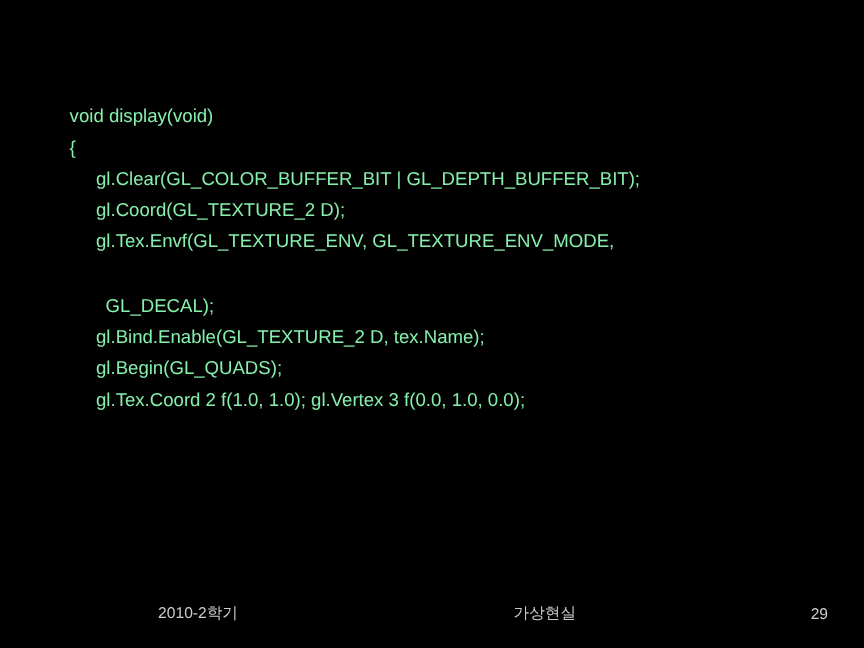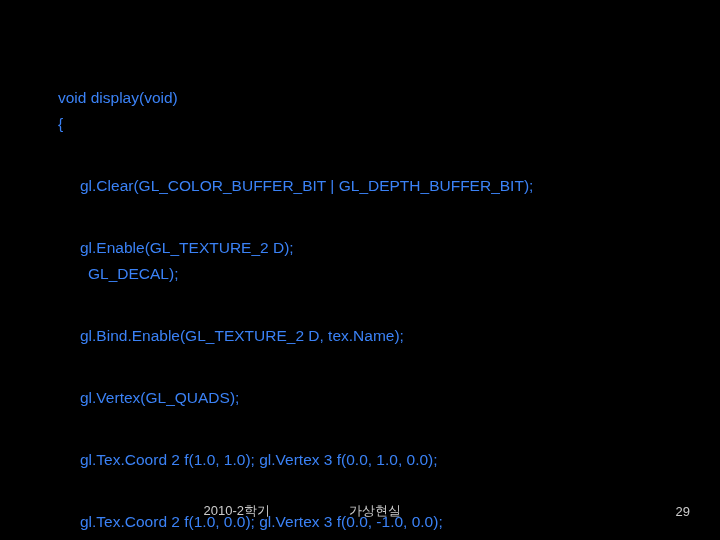--- a/index.html
+++ b/index.html
@@ -11,61 +11,61 @@
     position: relative;
     overflow: hidden;
   }
   .content {
     position: absolute;
     top: 85px;
     left: 58px;
     right: 30px;
   }
   .code-line {
-    color: #3b82f6;
+    color: #86efac;
     font-size: 15.5px;
     line-height: 1.68;
     white-space: pre;
     font-family: Arial, sans-serif;
   }
   .indent {
     padding-left: 22px;
-    margin-top: 36px;
   }
   .indent2 {
     padding-left: 30px;
+    margin-top: 28px;
   }
   .footer {
     position: absolute;
     bottom: 20px;
     left: 0;
     right: 0;
     display: flex;
     justify-content: space-between;
     align-items: center;
     padding: 0 30px 0 60px;
     color: #cccccc;
     font-size: 13px;
   }
-  .footer-left { flex: 1; text-align: right; }
-  .footer-center { flex: 1; text-align: center; }
+  .footer-left { flex: 1; text-align: center; }
+  .footer-center { flex: 1; text-align: right; }
   .footer-right { flex: 1; text-align: right; }
 </style>
 </head>
 <body>
 
 <div class="content">
   <div class="code-line">void display(void)</div>
   <div class="code-line">{</div>
   <div class="code-line indent">gl.Clear(GL_COLOR_BUFFER_BIT | GL_DEPTH_BUFFER_BIT);</div>
-  <div class="code-line indent">gl.Enable(GL_TEXTURE_2 D);</div>
+  <div class="code-line indent">gl.Coord(GL_TEXTURE_2 D);</div>
+  <div class="code-line indent">gl.Tex.Envf(GL_TEXTURE_ENV, GL_TEXTURE_ENV_MODE,</div>
   <div class="code-line indent2">GL_DECAL);</div>
   <div class="code-line indent">gl.Bind.Enable(GL_TEXTURE_2 D, tex.Name);</div>
-  <div class="code-line indent">gl.Vertex(GL_QUADS);</div>
+  <div class="code-line indent">gl.Begin(GL_QUADS);</div>
   <div class="code-line indent">gl.Tex.Coord 2 f(1.0, 1.0); gl.Vertex 3 f(0.0, 1.0, 0.0);</div>
-  <div class="code-line indent">gl.Tex.Coord 2 f(1.0, 0.0); gl.Vertex 3 f(0.0, -1.0, 0.0);</div>
 </div>
 
 <div class="footer">
   <div class="footer-left">2010-2학기</div>
   <div class="footer-center">가상현실</div>
   <div class="footer-right">29</div>
 </div>
 
 </body></html>

